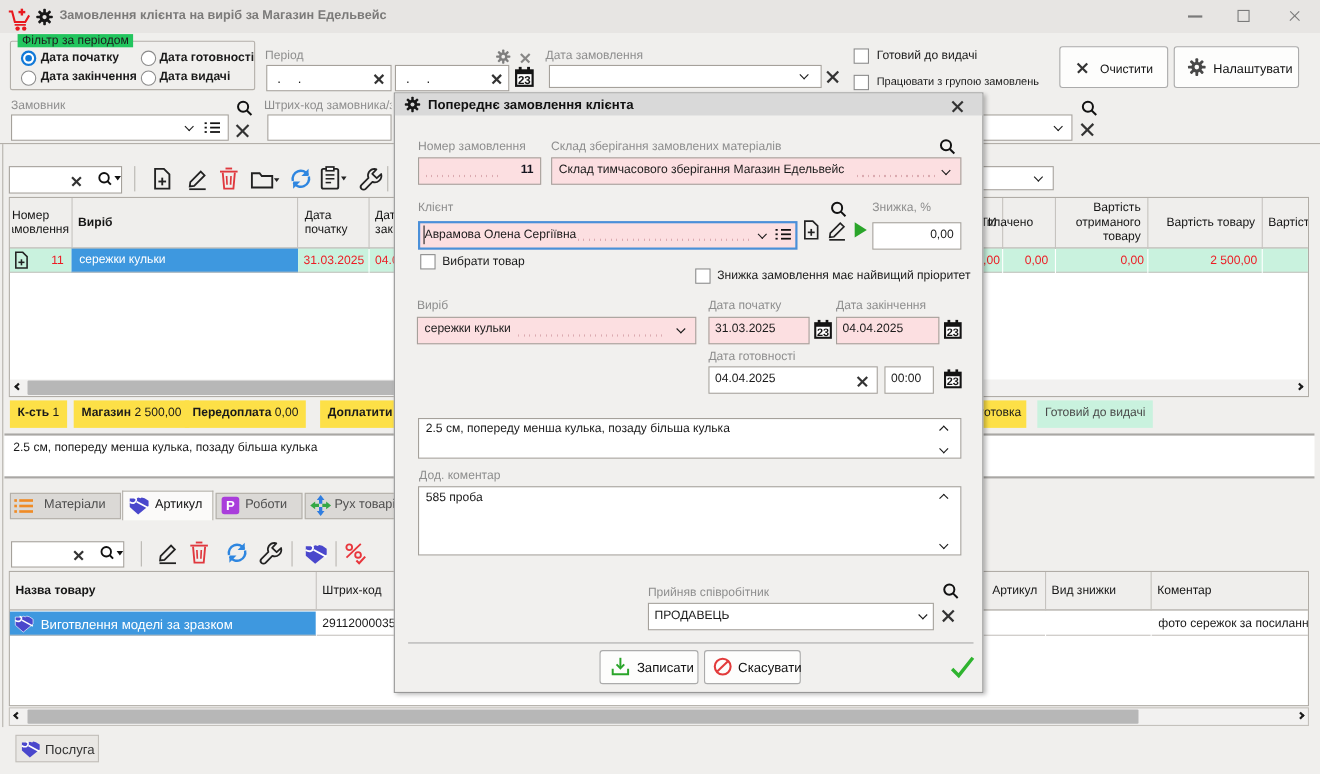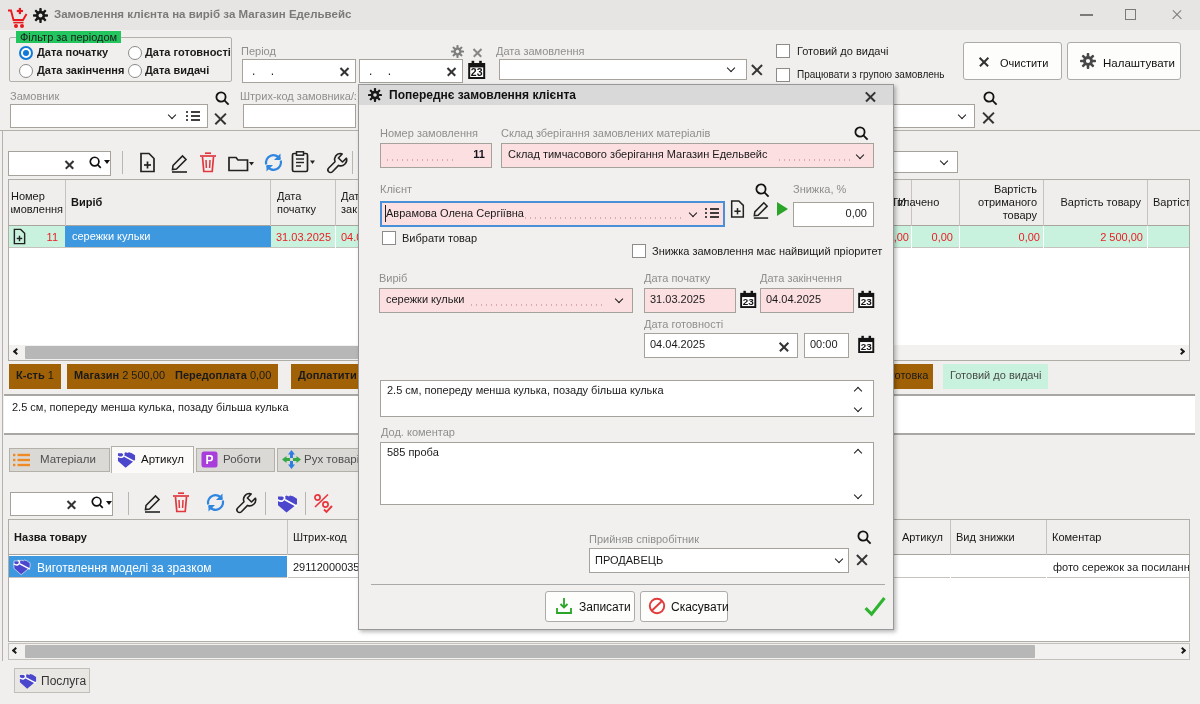--- a/index.html
+++ b/index.html
@@ -14,21 +14,21 @@
 .x:after{transform:rotate(-45deg)}
 .chdn,.chup,.chlf,.chrt{position:absolute;width:6px;height:6px;border-left:1.7px solid #1a1a1a;border-bottom:1.7px solid #1a1a1a}
 .chdn{transform:rotate(-45deg)}
 .chup{transform:rotate(135deg)}
 .chlf{transform:rotate(45deg)}
 .chrt{transform:rotate(225deg)}
 .sep{position:absolute;width:1px;background:#b9b6b1}
 .xg:before,.xg:after{background:#7a7a7a;height:1.4px}
 .tri{position:absolute;width:0;height:0;border:3.5px solid transparent;border-top:4.5px solid #111}
 .cb{position:absolute;width:14px;height:14px;background:#fff;border:1px solid #8b8b8b}
-.tag{position:absolute;background:#a16207;font-size:11px;white-space:nowrap;padding:5px 7px 0 7px;height:25px}
+.tag{position:absolute;background:#fde047;font-size:11px;white-space:nowrap;padding:5px 7px 0 7px;height:25px}
 .btn{position:absolute;background:#fdfdfc;border:1px solid #ababab;border-radius:3px}
 .bt{font-size:12px;color:#111}
 .hdr{position:absolute;font-size:11px;color:#161616;line-height:13px;white-space:nowrap}
 .red{color:#ec1c24}
 .mint{background:#c9f2de}
 svg{position:absolute;overflow:visible}
 </style></head>
 <body>
 <div class="ab" style="left:0;top:0;width:1200px;height:30px;background:#e7e5e3"></div>
 <svg style="left:7px;top:6px" width="22" height="22" viewBox="0 0 22 22">

